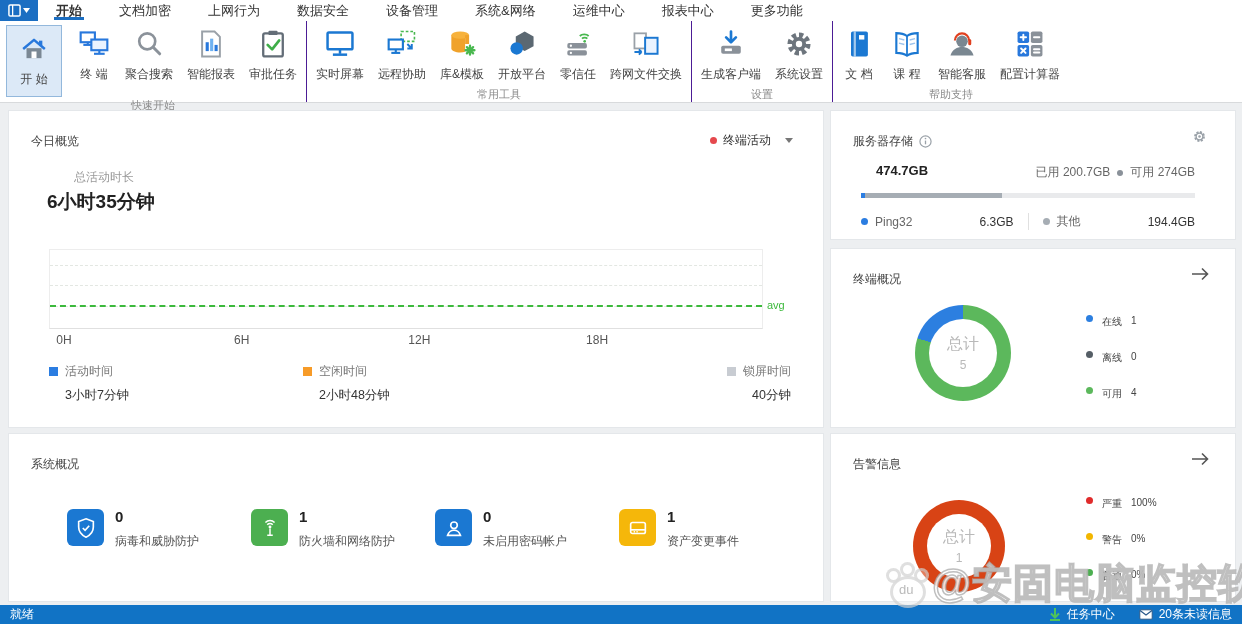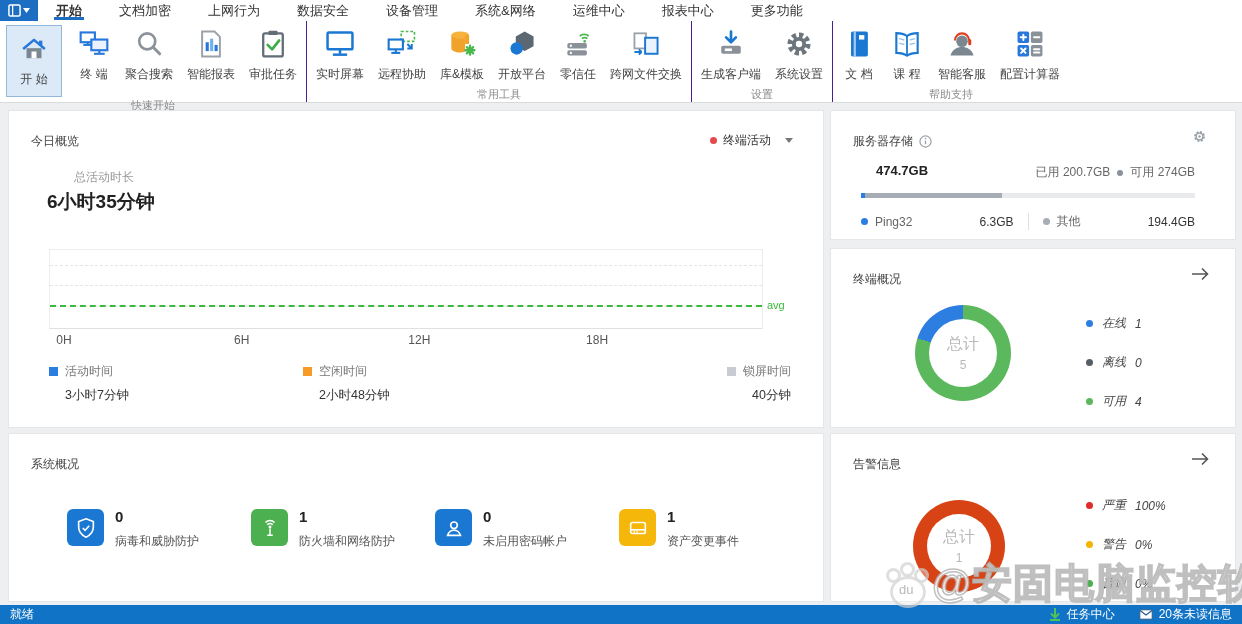--- a/index.html
+++ b/index.html
@@ -76,21 +76,21 @@
   .st-item .val{margin-left:auto;color:#333;}
   .st-div{width:1px;background:#e0e0e0;margin:0 14px;}
   .gearbtn{position:absolute;right:28px;top:18px;cursor:pointer;}
 
   
   .donut{position:absolute;border-radius:50%;}
   .donut .hole{position:absolute;background:#fff;border-radius:50%;display:flex;flex-direction:column;align-items:center;justify-content:center;color:#b9b9b9;}
   .hole .t1{font-size:16px;text-align:center;}
   .hole .t2{font-size:12px;margin-top:3px;}
   .dlegend{position:absolute;left:255px;width:140px;}
-  .dlrow{display:flex;align-items:center;gap:9px;font-size:12px;color:#444;margin-bottom:22px;font-style:italic;}
+  .dlrow{display:flex;align-items:flex-start;gap:9px;font-size:10px;color:#444;margin-bottom:22px;}
 
   
   .watermark{position:absolute;left:886px;top:556px;display:flex;align-items:center;z-index:5;pointer-events:none;}
   .wm-paw{position:relative;width:46px;height:44px;opacity:.8;}
   .wm-paw .pad{position:absolute;border:3px solid rgba(205,205,205,.8);background:rgba(255,255,255,.4);border-radius:50%;}
   .wm-du{position:absolute;left:13px;top:20px;font-size:13px;color:rgba(160,160,160,.9);font-weight:normal;}
   .wm-text{font-size:40px;font-weight:bold;color:rgba(255,255,255,.82);-webkit-text-stroke:1.5px rgba(170,170,170,.75);letter-spacing:1px;white-space:nowrap;}
 
   
   .statusbar{position:absolute;left:0;bottom:0;width:100%;height:19px;background:#1173c5;display:flex;align-items:center;color:#fff;font-size:12px;}

